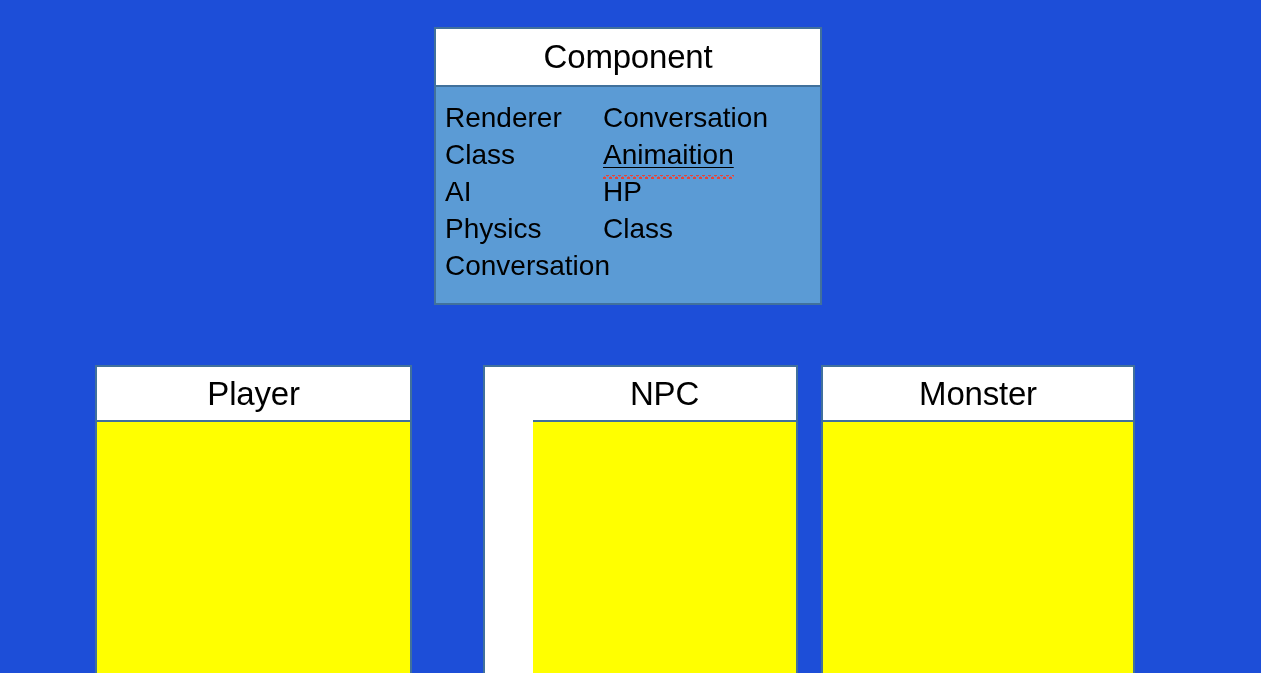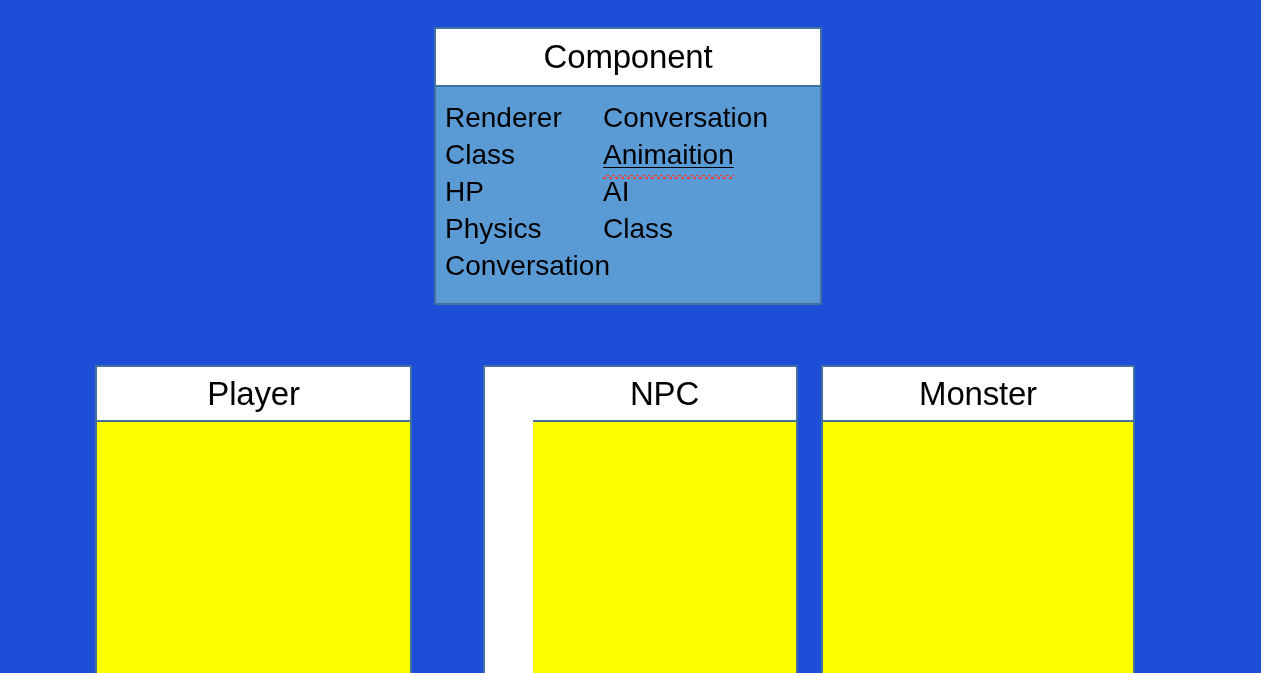--- a/index.html
+++ b/index.html
@@ -145,23 +145,23 @@
       <div class="attr-table">
 
         <div class="attr-cell">Renderer</div>
         <div class="attr-cell">Conversation</div>
 
         <div class="attr-cell">Class</div>
 
         <div class="attr-cell">
           <span class="misspelled">Animaition</span>
         </div>
+        <div class="attr-cell">AI</div>
+
         <div class="attr-cell">HP</div>
-
-        <div class="attr-cell">AI</div>
         <div class="attr-cell">Physics</div>
 
         <div class="attr-cell">Class</div>
         <div class="attr-cell">Conversation</div>
 
       </div>
     </div>
   </div>
 
   <div class="class-box subclass" id="player-box">

